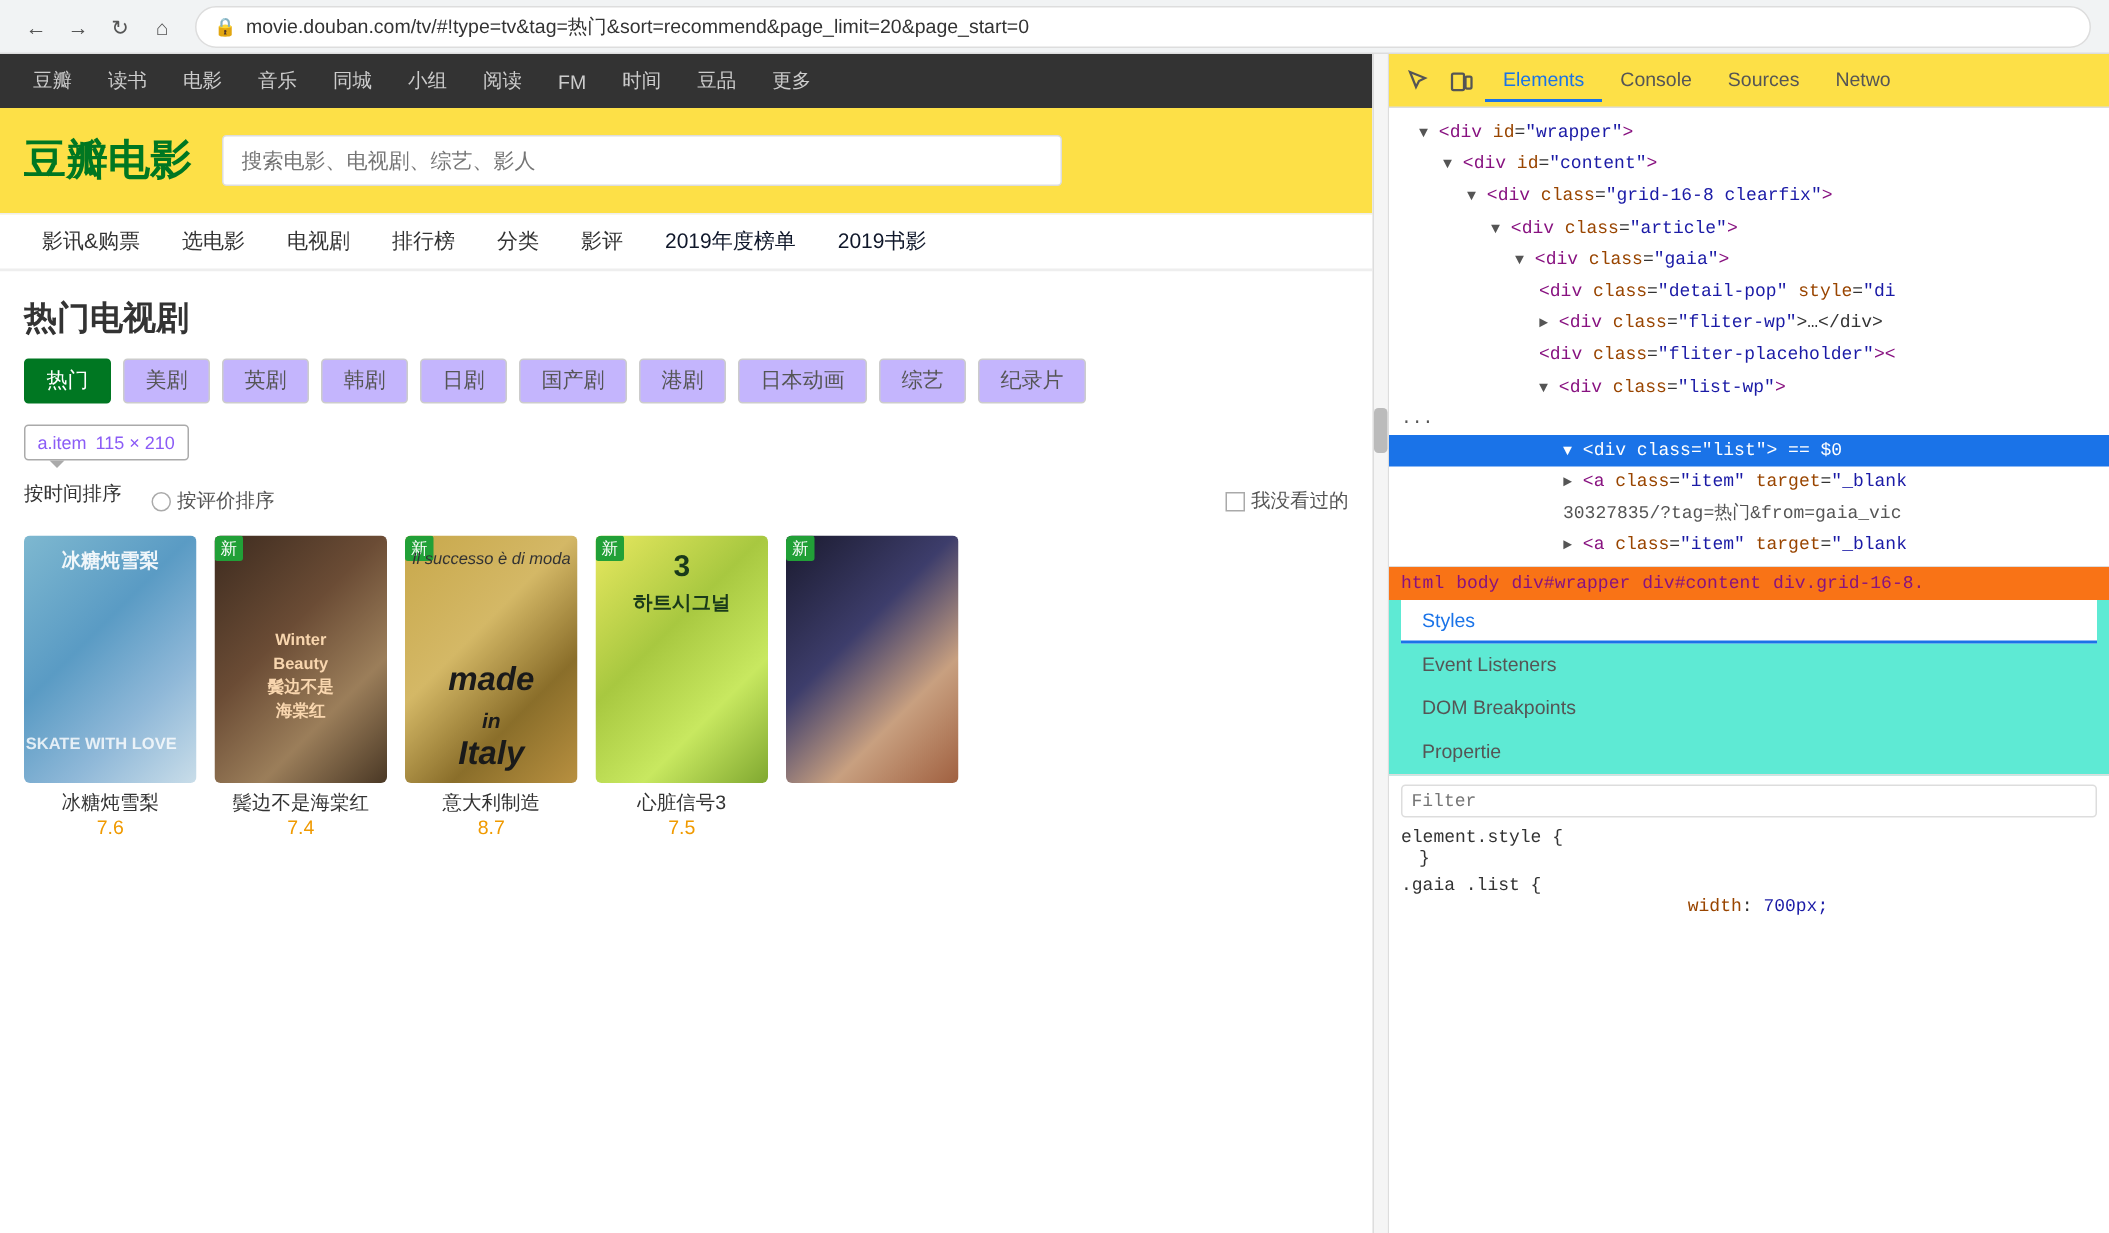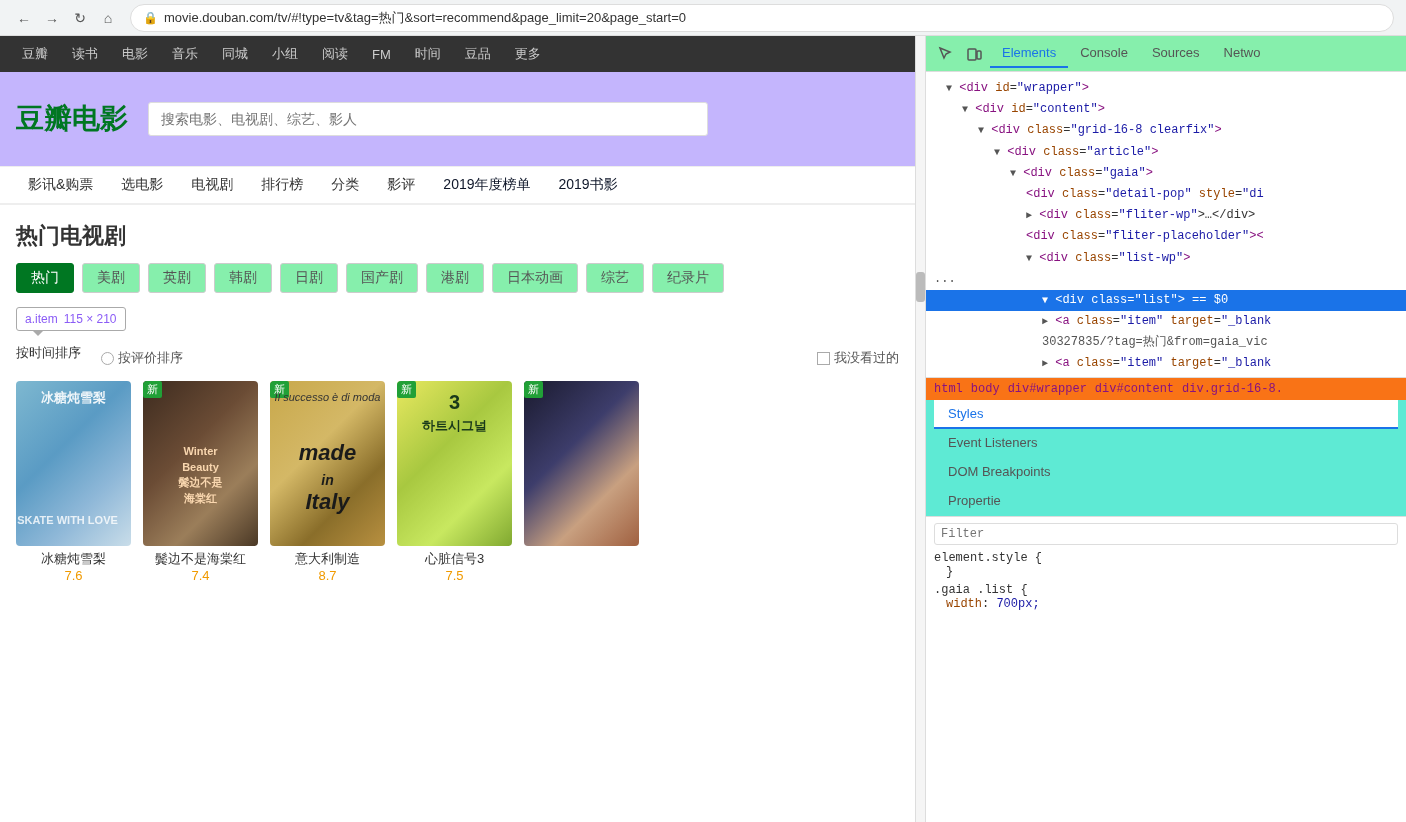--- a/index.html
+++ b/index.html
@@ -71,22 +71,22 @@
     }
     .top-nav-item {
       padding: 6px 10px;
       font-size: 13px;
       cursor: pointer;
       color: #ccc;
     }
 
     
     .logo-bar {
-      background: #c4b5fd;
-      padding: 28px 16px;
+      background: #fde047;
+      padding: 16px 16px;
       display: flex;
       align-items: center;
       gap: 20px;
       flex-shrink: 0;
       border-bottom: 1px solid #eee;
     }
     .douban-logo {
       color: #007722;
       font-size: 28px;
       font-weight: bold;
@@ -144,21 +144,21 @@
       margin-bottom: 14px;
       flex-wrap: wrap;
     }
     .cat-tab {
       padding: 5px 14px;
       border: 1px solid #ccc;
       border-radius: 3px;
       cursor: pointer;
       font-size: 14px;
       color: #555;
-      background: #86efac;
+      background: #c4b5fd;
     }
     .cat-tab.active {
       background: #007722;
       color: white;
       border-color: #007722;
     }
 
     
     .tooltip {
       display: inline-flex;
@@ -274,21 +274,21 @@
       display: flex;
       flex-direction: column;
       overflow: hidden;
     }
 
     
     .devtools-tabs {
       display: flex;
       align-items: center;
       border-bottom: 1px solid #ddd;
-      background: #86efac;
+      background: #fde047;
       padding: 0 8px;
       height: 36px;
       flex-shrink: 0;
     }
     .devtools-icon {
       width: 24px; height: 24px;
       display: flex; align-items: center; justify-content: center;
       cursor: pointer;
       color: #555;
       margin-right: 4px;
@@ -545,21 +545,21 @@
           </div>
           <div class="movie-title">鬓边不是海棠红</div>
           <div class="movie-score">7.4</div>
         </div>
 
         <div class="movie-card">
           <div class="movie-poster">
             <div class="poster-3">
               <div class="new-badge">新</div>
               <div style="position:absolute;top:10px;left:0;right:0;text-align:center;color:#333;font-size:11px;font-style:italic;">Il successo è di moda</div>
-              <div style="position:absolute;bottom:32px;left:0;right:0;text-align:center;color:#1a1a1a;font-size:22px;font-weight:bold;font-style:italic;line-height:1.1;">made<br><span style="font-size:14px;">in</span><br>Italy</div>
+              <div style="position:absolute;bottom:8px;left:0;right:0;text-align:center;color:#1a1a1a;font-size:22px;font-weight:bold;font-style:italic;line-height:1.1;">made<br><span style="font-size:14px;">in</span><br>Italy</div>
             </div>
           </div>
           <div class="movie-title">意大利制造</div>
           <div class="movie-score">8.7</div>
         </div>
 
         <div class="movie-card">
           <div class="movie-poster">
             <div class="poster-4">
               <div class="new-badge">新</div>
@@ -650,19 +650,19 @@
     <div class="styles-panel">
       <div class="filter-bar">
         <input class="filter-input" placeholder="Filter" style="">
       </div>
       <div class="css-rule">
         <div><span class="css-selector">element.style {</span></div>
         <div style="padding-left:12px;"><span class="css-brace">}</span></div>
       </div>
       <div class="css-rule">
         <div><span class="css-selector">.gaia .list {</span></div>
-        <div style="padding-left:12px;">
+        <div style="padding-left:12px;text-align:center;">
           <span class="css-prop">width</span><span class="css-colon">: </span><span class="css-val">700px;</span>
         </div>
       </div>
     </div>
   </div>
 </div>
 
 </body></html>

